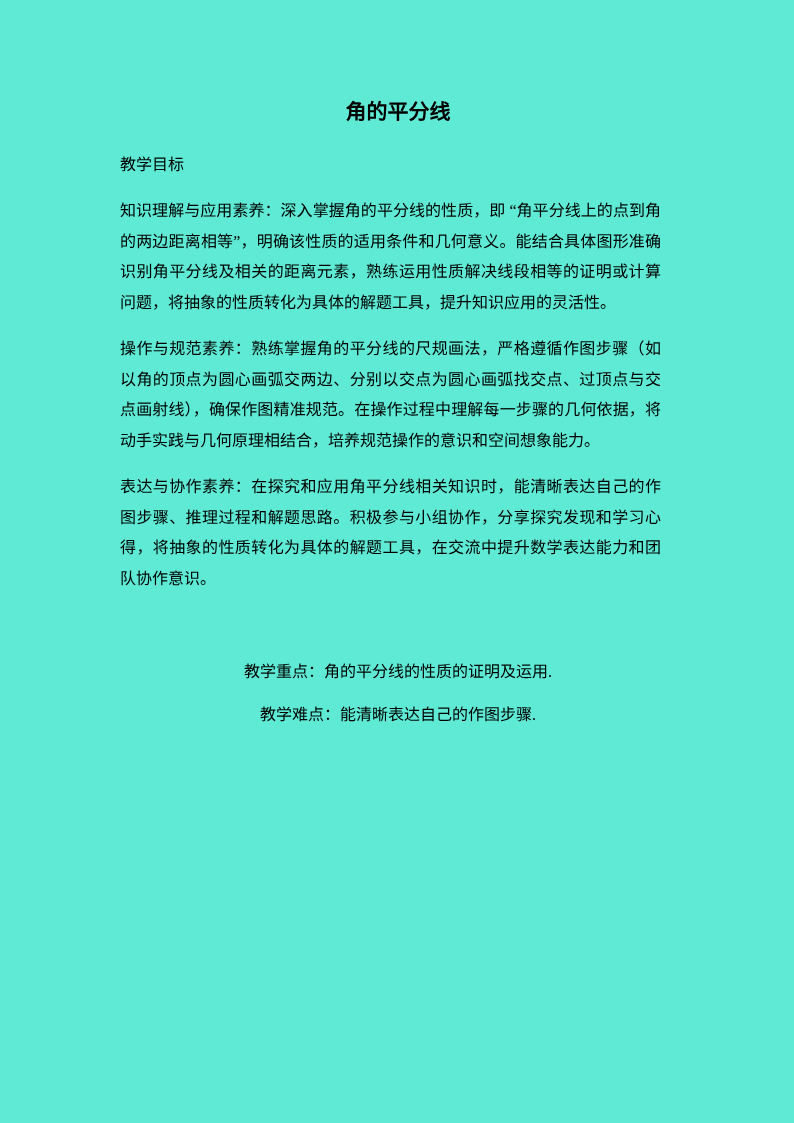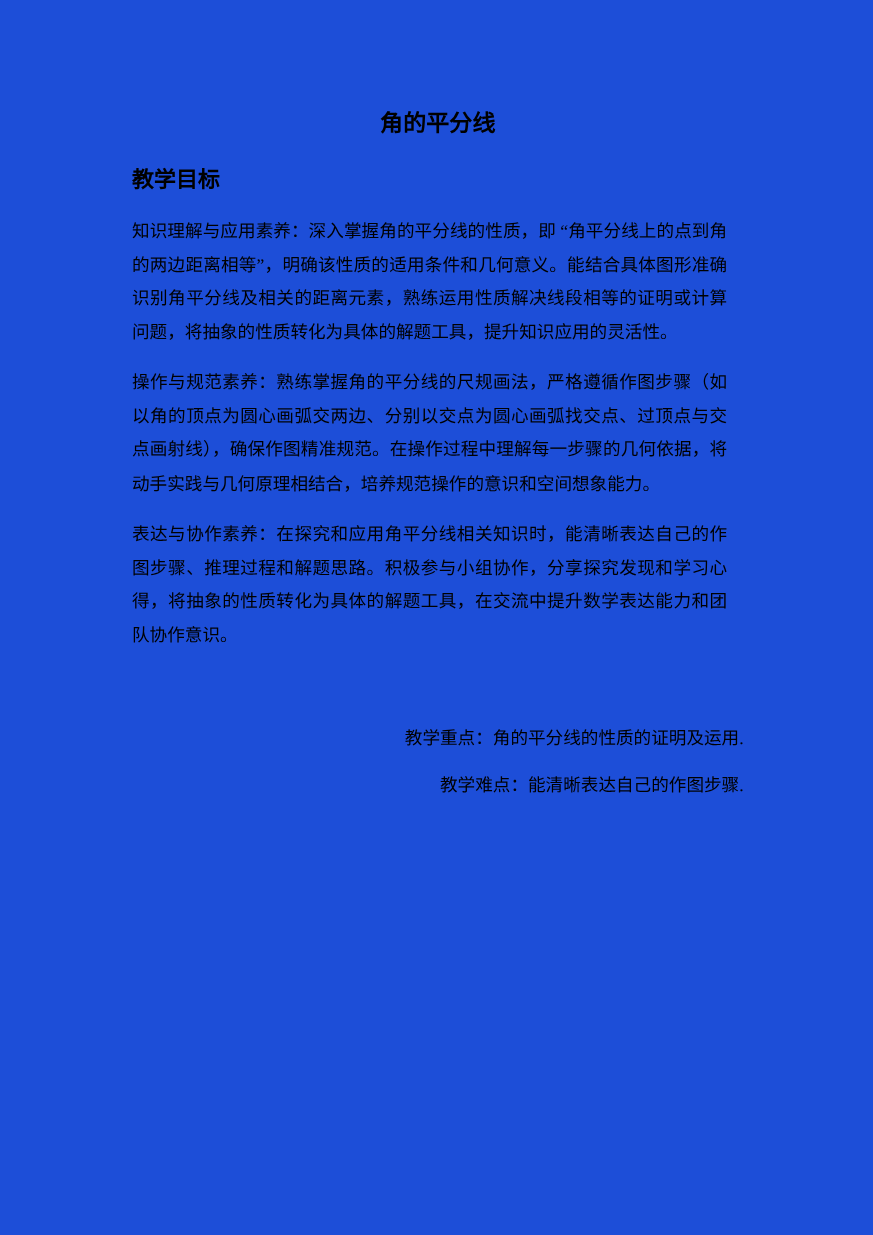--- a/index.html
+++ b/index.html
@@ -7,47 +7,47 @@
     padding: 0;
     background: #ffffff;
   }
   .page {
     position: relative;
     width: 794px;
     height: 1123px;
     margin: 0 auto;
     box-sizing: border-box;
     padding: 97px 118px 0 120px;
-    background: #1d4ed8;
+    background: #5eead4;
     color: #000000;
     font-family: "Liberation Serif", "DejaVu Serif", serif;
     font-size: 16px;
     overflow: hidden;
   }
   .doc-title {
     font-size: 21px;
     font-weight: bold;
     text-align: center;
     line-height: 31px;
     margin: 0 0 21px 0;
   }
   .section-heading {
-    font-size: 20px;
-    font-weight: bold;
+    font-size: 16px;
+    font-weight: normal;
     line-height: 31px;
     margin: 0 0 16px 0;
   }
   .body-para {
     line-height: 30.5px;
     text-align: justify;
     margin: 0 15px 16px 0;
   }
   .single-line-para {
     line-height: 31px;
-    text-align: right;
+    text-align: center;
     margin: 0 0 12px 0;
   }
   .section-spacer {
     height: 46px;
   }
 </style>
 </head>
 <body>
 
 <div class="page">

